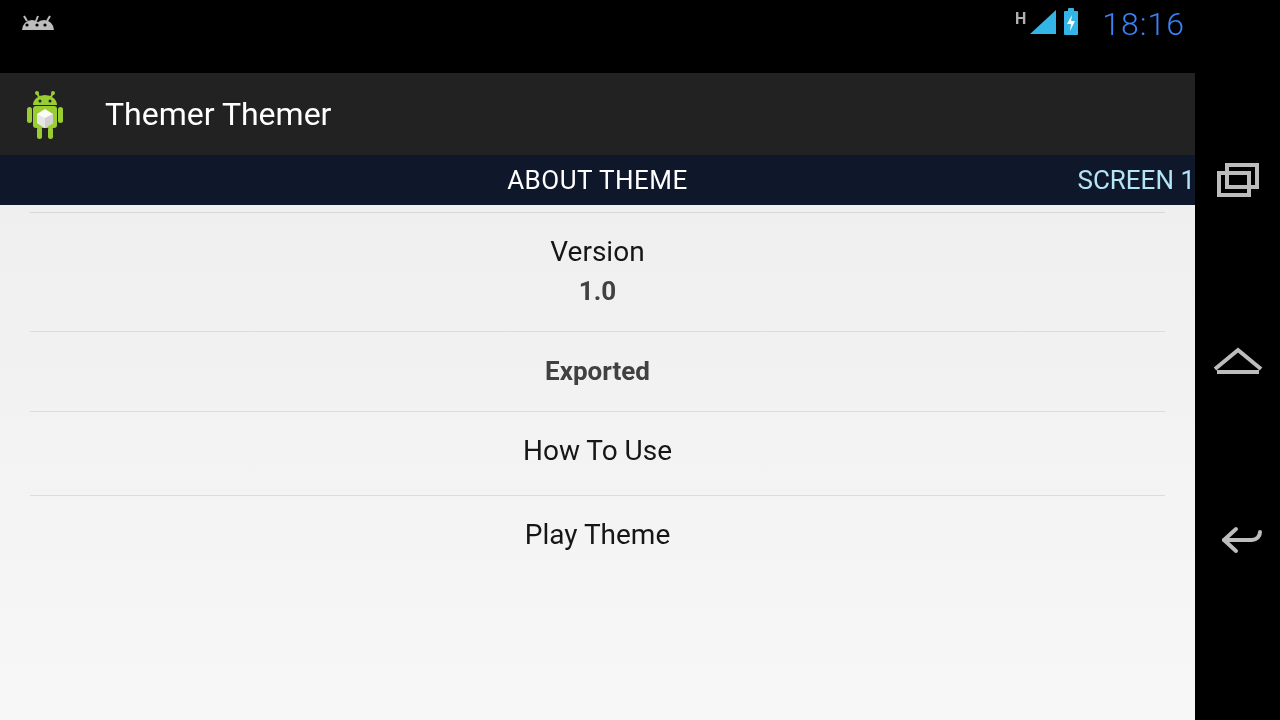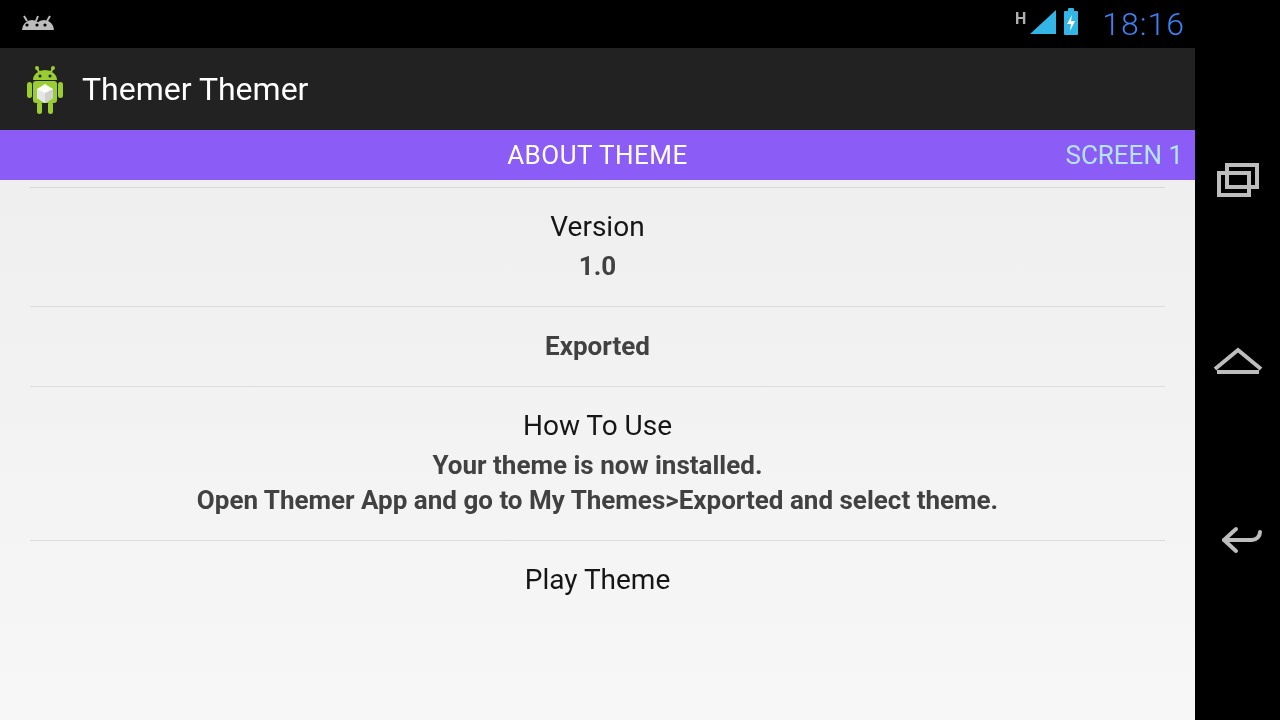--- a/index.html
+++ b/index.html
@@ -54,58 +54,59 @@
     margin-left: 16px;
     text-align: center;
   }
   
   .action-bar {
     height: 82px;
     background: #222222;
     display: flex;
     align-items: center;
     padding: 0 20px;
-    gap: 12px;
+    gap: 35px;
+    margin-top: 25px;
   }
   .app-icon {
     width: 50px;
     height: 50px;
     display: flex;
     align-items: center;
     justify-content: center;
   }
   .app-title {
     color: #fff;
     font-size: 32px;
     font-weight: 400;
   }
   
   .tab-strip {
     height: 50px;
-    background: #8b5cf6;
+    background: #0f172a;
     display: flex;
     align-items: center;
     position: relative;
     overflow: hidden;
   }
   .tab-center {
     flex: 1;
     text-align: center;
     color: #fff;
     font-size: 26px;
     font-weight: 400;
     letter-spacing: 0.5px;
   }
   .tab-right {
     position: absolute;
     right: 0;
     color: #b4e5f7;
     font-size: 26px;
     font-weight: 400;
-    padding-right: 12px;
+    padding-right: 0;
     white-space: nowrap;
   }
   
   .content {
     flex: 1;
     background: linear-gradient(to bottom, #efefef 0%, #f7f7f7 100%);
     overflow: hidden;
     position: relative;
   }
   .content-inner {
@@ -235,22 +236,20 @@
           <div class="item-title">Version</div>
           <div class="item-subtitle">1.0</div>
         </div>
 
         <div class="list-item">
           <div class="item-subtitle">Exported</div>
         </div>
 
         <div class="list-item">
           <div class="item-title">How To Use</div>
-          <div class="item-subtitle">Your theme is now installed.
-Open Themer App and go to My Themes&gt;Exported and select theme.</div>
         </div>
 
         <div class="list-item">
           <div class="item-title">Play Theme</div>
         </div>
       </div>
     </div>
 
   </div>
 

